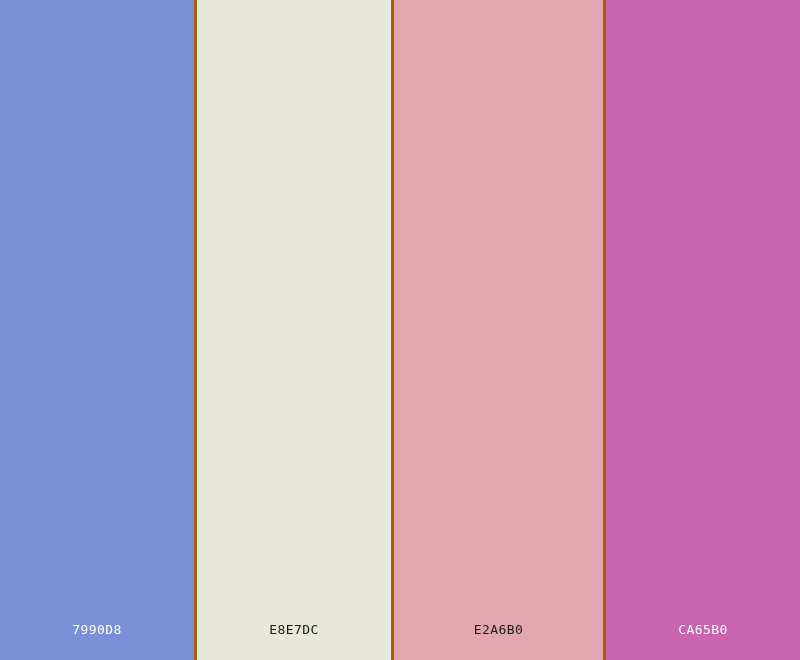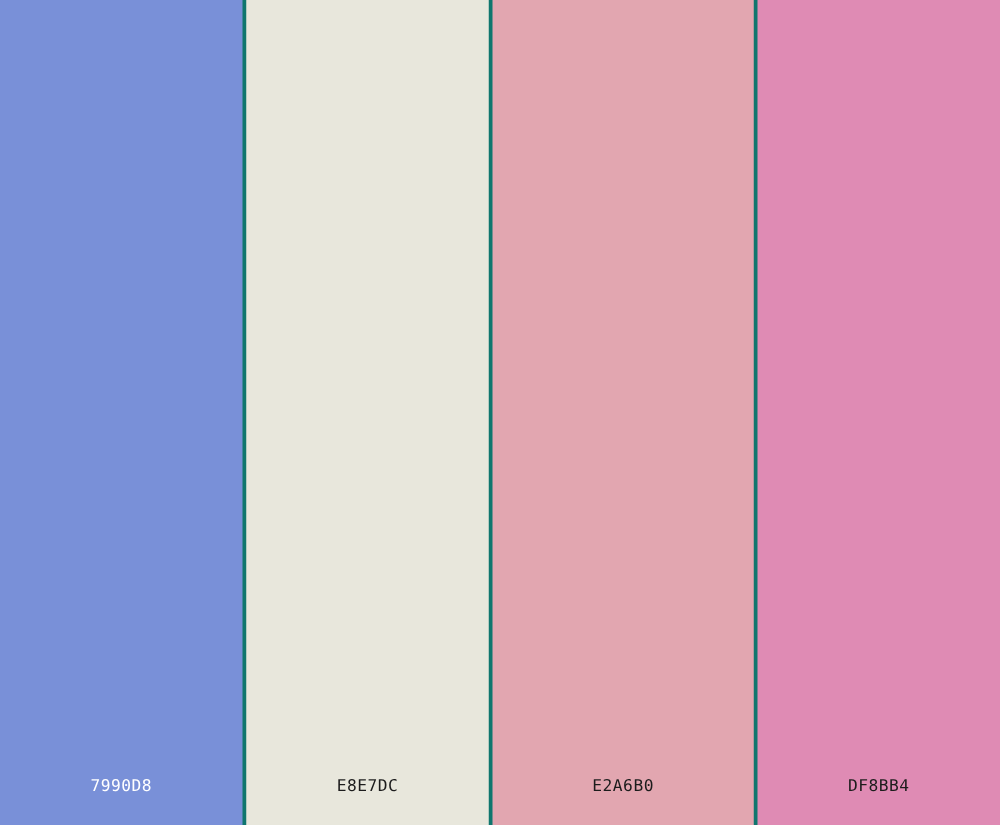--- a/index.html
+++ b/index.html
@@ -39,26 +39,26 @@
     line-height: 16px;
     white-space: nowrap;
     user-select: none;
   }
   .label-light { color: #ffffff; }
   .label-dark  { color: #1c1c1c; }
 </style>
 </head>
 <body>
 
-<div id="palette" style="width: 800px; height: 660px; background: #0f766e; gap: 3px;">
+<div id="palette" style="width: 800px; height: 660px; background: #a16207; gap: 3px;">
     <div class="swatch" style="background: rgb(121, 144, 216);">
       <span class="swatch-label label-light" style="color: rgb(255, 255, 255);">7990D8</span>
     </div>
     <div class="swatch" style="background: rgb(232, 231, 220);">
       <span class="swatch-label label-dark" style="color: rgb(28, 28, 28);">E8E7DC</span>
     </div>
     <div class="swatch" style="background: rgb(226, 166, 176); padding-left: 15px;">
       <span class="swatch-label label-dark" style="color: rgb(28, 28, 28);">E2A6B0</span>
     </div>
-    <div class="swatch" style="background: rgb(223, 139, 180);">
-      <span class="swatch-label label-dark" style="color: rgb(28, 28, 28);">DF8BB4</span>
+    <div class="swatch" style="background: rgb(202, 101, 176);">
+      <span class="swatch-label label-light" style="color: rgb(255, 255, 255);">CA65B0</span>
     </div>
   </div>
 
 </body></html>

